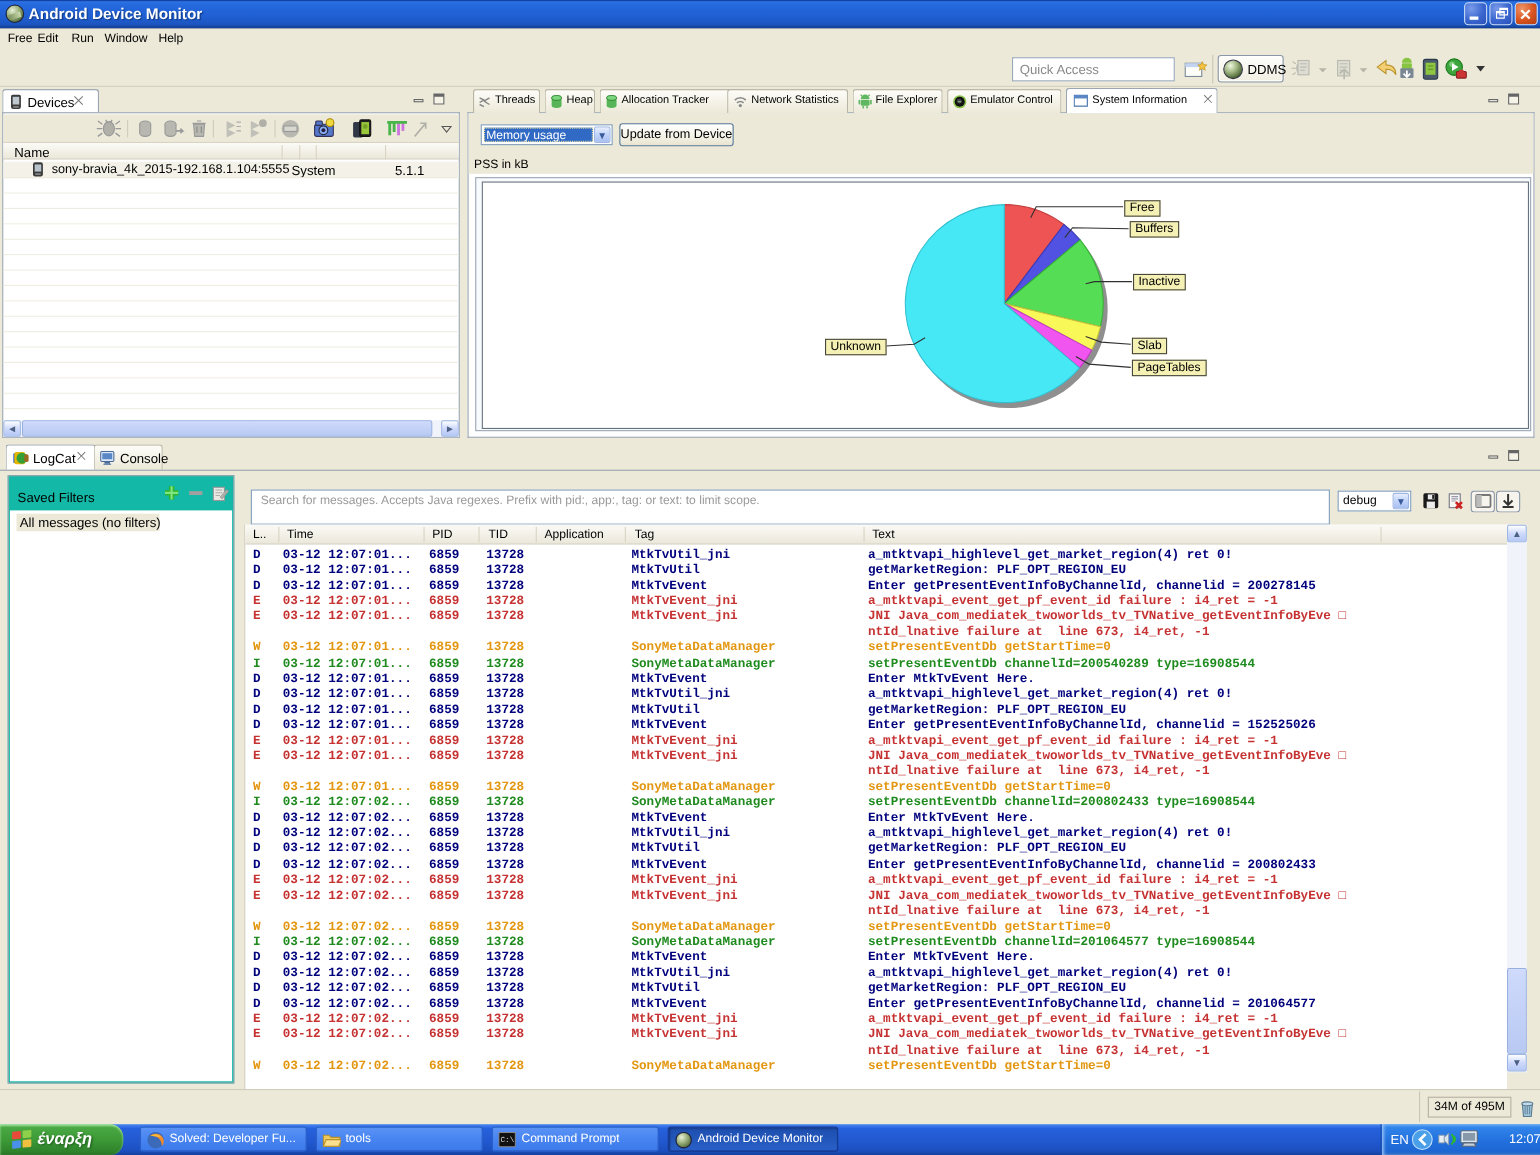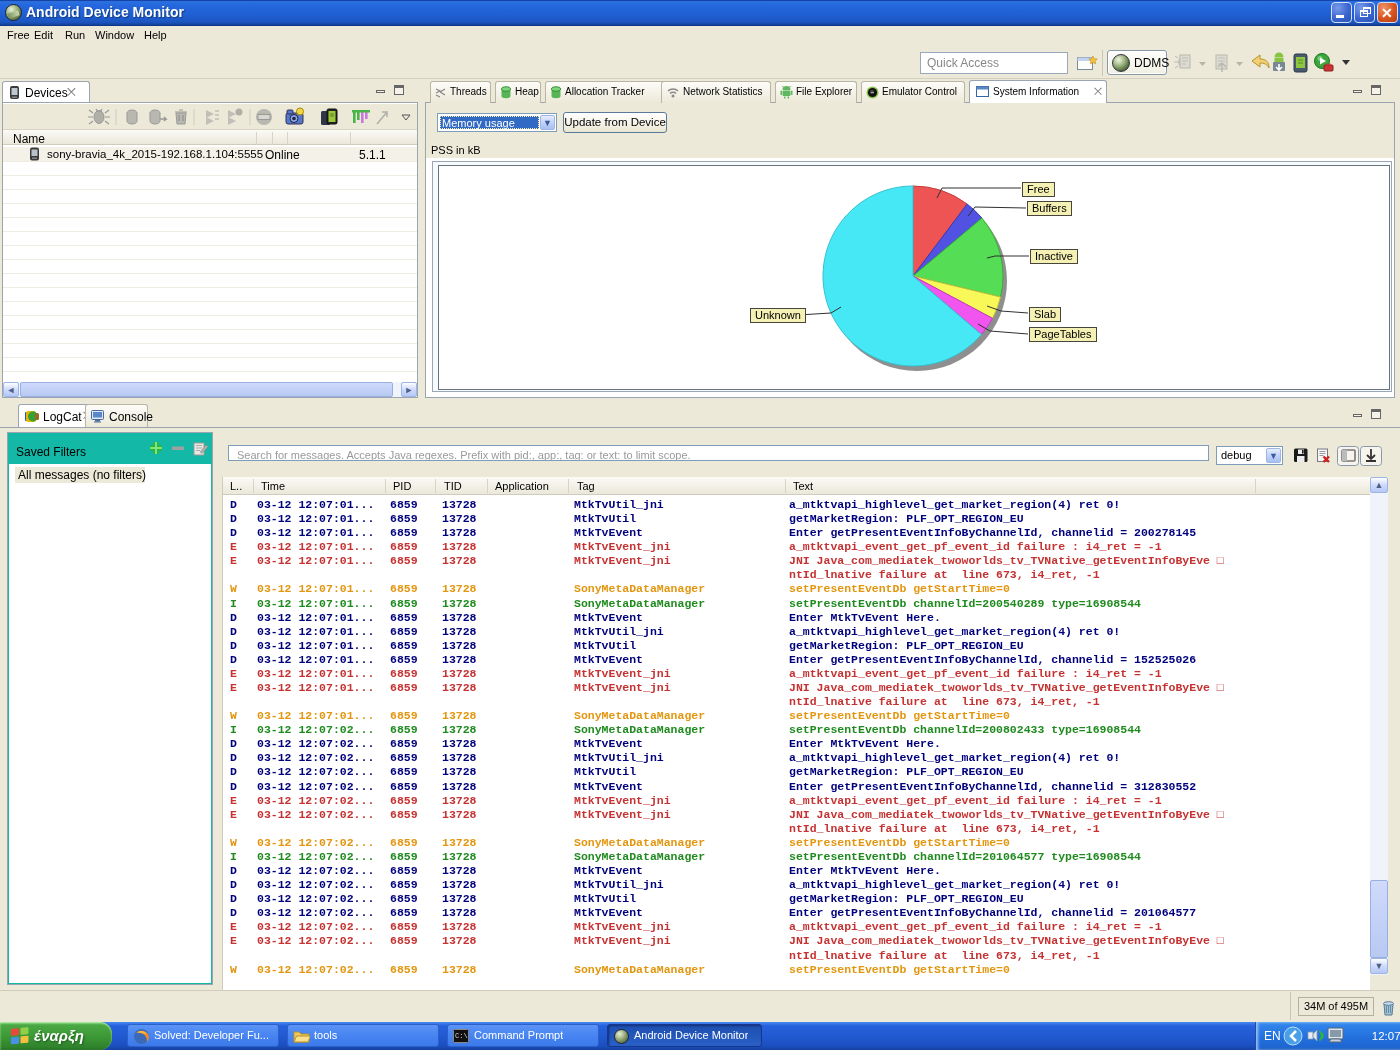--- a/index.html
+++ b/index.html
@@ -50,28 +50,28 @@
 #combo{left:437px;top:113px;width:120px;height:19px;background:#fff;border:1px solid #7f9db9}
 #combo .sel{position:absolute;left:2px;top:2px;right:17px;bottom:2px;background:#316ac5;color:#fff;padding:1px 2px;font-size:11px;outline:1px dotted #fceb9c;outline-offset:-1px}
 .combtn{position:absolute;right:1px;top:1px;width:15px;height:15px;background:linear-gradient(180deg,#e7eefc,#c0d3fa 50%,#a8c0f0);border:1px solid #9db6e4;border-radius:2px;color:#3a5a9b;text-align:center;font-size:9px;line-height:14px;font-weight:bold}
 #updbtn{left:563px;top:112px;width:104px;height:21px;white-space:nowrap;background:linear-gradient(180deg,#fff,#f4f2e6 60%,#e8e4d0);border:1px solid #5a7a9c;border-radius:3px;text-align:center;line-height:19px;font-size:11.5px}
 #psslbl{left:431px;top:144px;font-size:11px}
 #chartouter{left:432px;top:161px;width:960px;height:231px;border:1px solid #9aa6b6;background:#f8fbfd}
 #chartinner{left:438px;top:165px;width:952px;height:225px;border:1px solid #66737f;background:#fff}
 #chart{left:437px;top:158px;width:950px;height:231px}
 
 .plab{position:absolute;background:#f5f0b4;border:1px solid #46463c;font-size:11px;padding:0 4px;line-height:13px;white-space:nowrap}
-#lctab{left:18px;top:404px;width:82px;height:23px}
+#lctab{left:5px;top:404px;width:82px;height:23px}
 #contab{left:85px;top:404px;width:63px;height:23px}
 #botline{left:0;top:427px;width:1400px}
 #filters{left:7px;top:432px;width:206px;height:553px;border:1px solid #9aa5b1;background:#14b8a6}
 #filters .hd{position:absolute;left:8px;top:12px;font-size:12px}
 #flist{position:absolute;left:1px;top:31px;right:1px;bottom:1px;background:#fff}
 #fitem{position:absolute;left:6px;top:3px;width:130px;height:16px;white-space:nowrap;background:#ece9d8;padding:1px 3px;font-size:12px}
-#search{left:228px;top:445px;width:981px;height:16px;background:#fff;border:1px solid #7f9db9;color:#9a9a9a;font-size:11px;padding:3px 8px;white-space:nowrap;overflow:hidden}
+#search{left:228px;top:445px;width:981px;height:32px;background:#fff;border:1px solid #7f9db9;color:#9a9a9a;font-size:11px;padding:3px 8px;white-space:nowrap;overflow:hidden}
 #debugcombo{left:1216px;top:446px;width:67px;height:19px;background:#fff;border:1px solid #7f9db9;font-size:11px;padding:2px 4px}
 
 #logtable{left:222px;top:477px;width:1148px;height:513px;background:#fff;border-left:1px solid #d0ccbc}
 #loghead{position:absolute;left:0;top:0;width:1148px;height:18px;background:linear-gradient(180deg,#fbfaf6,#ebe8da);border-bottom:1px solid #cfccbc}
 #loghead span{position:absolute;top:3px;font-size:11px}
 #loghead i{position:absolute;top:2px;width:1px;height:14px;background:#d8d4c4}
 #logrows{position:absolute;left:0;top:20px;width:1148px}
 .lr{position:relative;height:14.08px;white-space:pre;font-family:"Liberation Mono",monospace;font-size:11.5px;font-weight:bold}
 .lr s1,.lr s2,.lr s3,.lr s4,.lr s5,.lr s6{position:absolute;top:1px;text-decoration:none;font-style:normal}
 .lr s1{left:7px}.lr s2{left:34px}.lr s3{left:167px}.lr s4{left:219px}.lr s5{left:351px}.lr s6{left:566px}
@@ -228,21 +228,21 @@
     <i style="position:absolute;left:284px;top:2px;width:1px;height:13px;background:#d8d4c4"></i>
     <i style="position:absolute;left:347px;top:2px;width:1px;height:13px;background:#d8d4c4"></i>
   </div>
 <div id="devrow" class="abs">
     <svg width="11" height="14" style="position:absolute;left:26px;top:0">
       <rect x="1" y="0.5" width="9" height="13" rx="2" fill="#3a3a3a"></rect>
       <rect x="2.5" y="2.5" width="6" height="6.5" fill="#b8c2ca"></rect>
       <rect x="3" y="10.5" width="5" height="1.5" fill="#888"></rect>
     </svg>
     <span style="position:absolute;left:44px;top:1px;font-size:11.5px">sony-bravia_4k_2015-192.168.1.104:5555</span>
-    <span style="position:absolute;left:262px;top:1px">Online</span>
+    <span style="position:absolute;left:262px;top:1px">System</span>
     <span style="position:absolute;left:356px;top:1px">5.1.1</span>
   </div>
 <div id="devscroll" class="abs">
 <div class="sbbtn" style="left:0;top:0;width:16px;height:15px;line-height:14px">◄</div>
 <div class="sbthumb" style="left:17px;top:0;width:373px;height:15px"></div>
 <div class="sbbtn" style="left:398px;top:0;width:16px;height:15px;line-height:14px">►</div>
   </div>
 <div class="grid" style="top:161px"></div>
 <div class="grid" style="top:175px"></div>
 <div class="grid" style="top:189px"></div>
@@ -434,21 +434,21 @@
 <div class="lr ld"><s1>D</s1><s2>03-12 12:07:01...</s2><s3>6859</s3><s4>13728</s4><s5>MtkTvUtil</s5><s6>getMarketRegion: PLF_OPT_REGION_EU</s6></div>
 <div class="lr ld"><s1>D</s1><s2>03-12 12:07:01...</s2><s3>6859</s3><s4>13728</s4><s5>MtkTvEvent</s5><s6>Enter getPresentEventInfoByChannelId, channelid = 152525026</s6></div>
 <div class="lr le"><s1>E</s1><s2>03-12 12:07:01...</s2><s3>6859</s3><s4>13728</s4><s5>MtkTvEvent_jni</s5><s6>a_mtktvapi_event_get_pf_event_id failure : i4_ret = -1</s6></div>
 <div class="lr le"><s1>E</s1><s2>03-12 12:07:01...</s2><s3>6859</s3><s4>13728</s4><s5>MtkTvEvent_jni</s5><s6>JNI Java_com_mediatek_twoworlds_tv_TVNative_getEventInfoByEve □</s6></div>
 <div class="lr le"><s6>ntId_lnative failure at  line 673, i4_ret, -1</s6></div>
 <div class="lr lw"><s1>W</s1><s2>03-12 12:07:01...</s2><s3>6859</s3><s4>13728</s4><s5>SonyMetaDataManager</s5><s6>setPresentEventDb getStartTime=0</s6></div>
 <div class="lr li"><s1>I</s1><s2>03-12 12:07:02...</s2><s3>6859</s3><s4>13728</s4><s5>SonyMetaDataManager</s5><s6>setPresentEventDb channelId=200802433 type=16908544</s6></div>
 <div class="lr ld"><s1>D</s1><s2>03-12 12:07:02...</s2><s3>6859</s3><s4>13728</s4><s5>MtkTvEvent</s5><s6>Enter MtkTvEvent Here.</s6></div>
 <div class="lr ld"><s1>D</s1><s2>03-12 12:07:02...</s2><s3>6859</s3><s4>13728</s4><s5>MtkTvUtil_jni</s5><s6>a_mtktvapi_highlevel_get_market_region(4) ret 0!</s6></div>
 <div class="lr ld"><s1>D</s1><s2>03-12 12:07:02...</s2><s3>6859</s3><s4>13728</s4><s5>MtkTvUtil</s5><s6>getMarketRegion: PLF_OPT_REGION_EU</s6></div>
-<div class="lr ld"><s1>D</s1><s2>03-12 12:07:02...</s2><s3>6859</s3><s4>13728</s4><s5>MtkTvEvent</s5><s6>Enter getPresentEventInfoByChannelId, channelid = 312830552</s6></div>
+<div class="lr ld"><s1>D</s1><s2>03-12 12:07:02...</s2><s3>6859</s3><s4>13728</s4><s5>MtkTvEvent</s5><s6>Enter getPresentEventInfoByChannelId, channelid = 200802433</s6></div>
 <div class="lr le"><s1>E</s1><s2>03-12 12:07:02...</s2><s3>6859</s3><s4>13728</s4><s5>MtkTvEvent_jni</s5><s6>a_mtktvapi_event_get_pf_event_id failure : i4_ret = -1</s6></div>
 <div class="lr le"><s1>E</s1><s2>03-12 12:07:02...</s2><s3>6859</s3><s4>13728</s4><s5>MtkTvEvent_jni</s5><s6>JNI Java_com_mediatek_twoworlds_tv_TVNative_getEventInfoByEve □</s6></div>
 <div class="lr le"><s6>ntId_lnative failure at  line 673, i4_ret, -1</s6></div>
 <div class="lr lw"><s1>W</s1><s2>03-12 12:07:02...</s2><s3>6859</s3><s4>13728</s4><s5>SonyMetaDataManager</s5><s6>setPresentEventDb getStartTime=0</s6></div>
 <div class="lr li"><s1>I</s1><s2>03-12 12:07:02...</s2><s3>6859</s3><s4>13728</s4><s5>SonyMetaDataManager</s5><s6>setPresentEventDb channelId=201064577 type=16908544</s6></div>
 <div class="lr ld"><s1>D</s1><s2>03-12 12:07:02...</s2><s3>6859</s3><s4>13728</s4><s5>MtkTvEvent</s5><s6>Enter MtkTvEvent Here.</s6></div>
 <div class="lr ld"><s1>D</s1><s2>03-12 12:07:02...</s2><s3>6859</s3><s4>13728</s4><s5>MtkTvUtil_jni</s5><s6>a_mtktvapi_highlevel_get_market_region(4) ret 0!</s6></div>
 <div class="lr ld"><s1>D</s1><s2>03-12 12:07:02...</s2><s3>6859</s3><s4>13728</s4><s5>MtkTvUtil</s5><s6>getMarketRegion: PLF_OPT_REGION_EU</s6></div>
 <div class="lr ld"><s1>D</s1><s2>03-12 12:07:02...</s2><s3>6859</s3><s4>13728</s4><s5>MtkTvEvent</s5><s6>Enter getPresentEventInfoByChannelId, channelid = 201064577</s6></div>
 <div class="lr le"><s1>E</s1><s2>03-12 12:07:02...</s2><s3>6859</s3><s4>13728</s4><s5>MtkTvEvent_jni</s5><s6>a_mtktvapi_event_get_pf_event_id failure : i4_ret = -1</s6></div>

